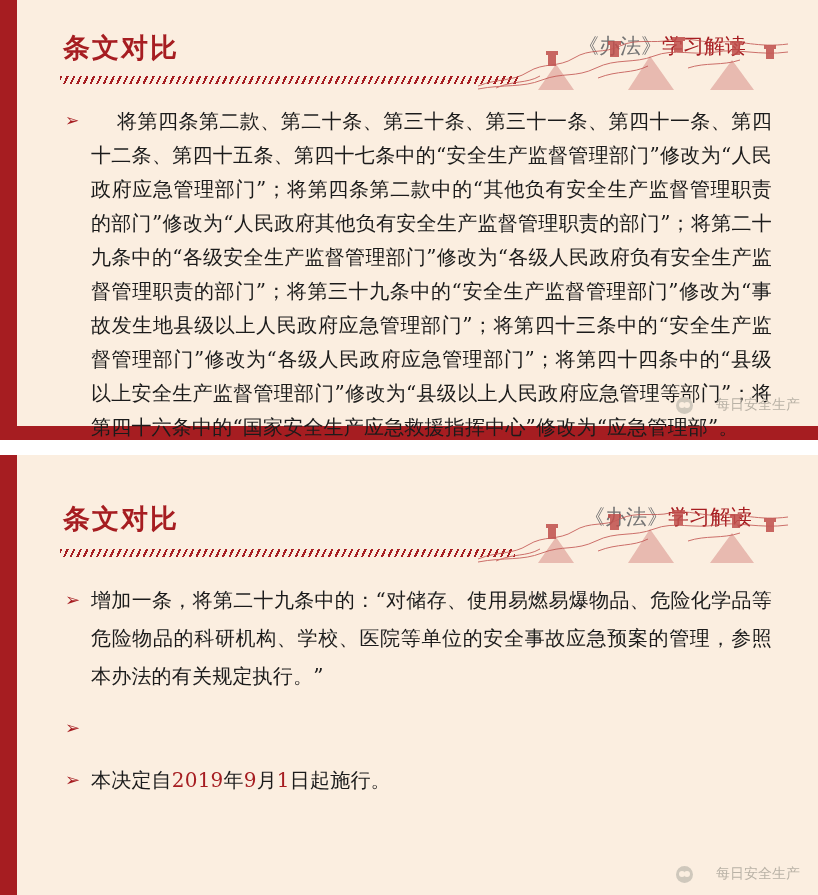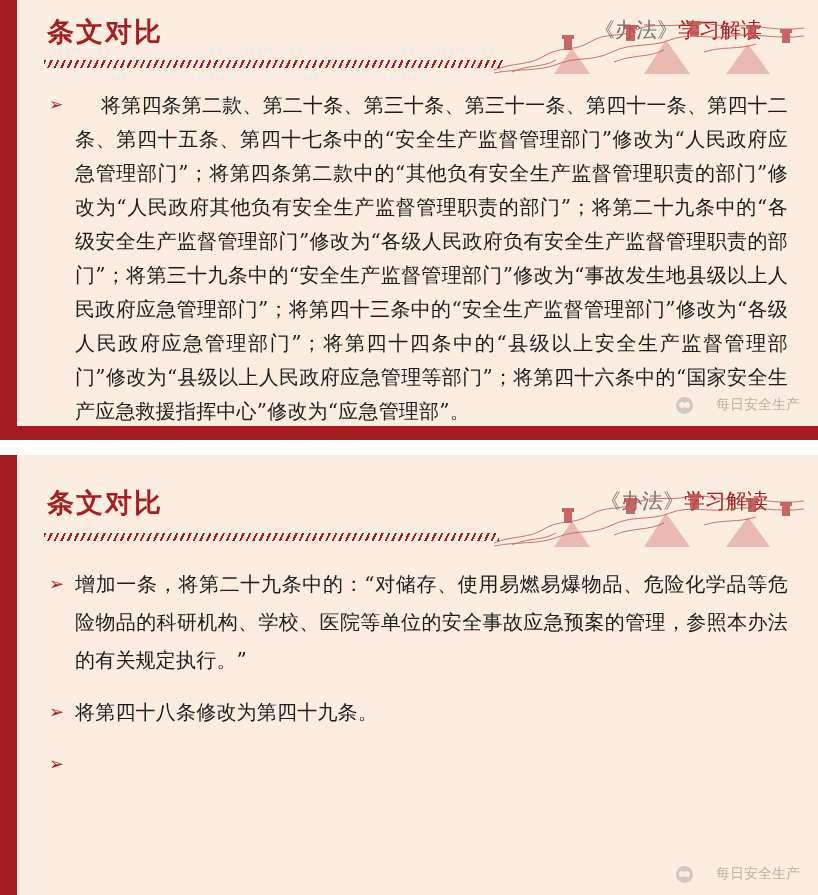--- a/index.html
+++ b/index.html
@@ -38,21 +38,21 @@
     position: absolute;
     left: 0;
     right: 0;
     bottom: 0;
     height: 14px;
     background: #a61d21;
   }
   .content {
     position: relative;
     margin-left: 17px;
-    padding: 0;
+    padding: 16px;
     height: 100%;
     box-sizing: border-box;
   }
   .header {
     position: relative;
     height: 76px;
   }
   .slide-2 .header { height: 96px; }
   .title {
     position: absolute;
@@ -250,24 +250,24 @@
         </g>
       </svg>
     </div>
     <div class="body">
       <div class="bullet-row">
         <div class="arrow">➢</div>
         <div class="para">增加一条，将第二十九条中的：“对储存、使用易燃易爆物品、危险化学品等危险物品的科研机构、学校、医院等单位的安全事故应急预案的管理，参照本办法的有关规定执行。”</div>
       </div>
       <div class="bullet-row">
         <div class="arrow">➢</div>
-        <div class="para">将第四十八条修改为第四十九条。</div>
-      </div>
-      <div class="bullet-row">
-        <div class="arrow">➢</div>
+      </div>
+      <div class="bullet-row">
+        <div class="arrow">➢</div>
+        <div class="para">本决定自<span class="num">2019</span>年<span class="num">9</span>月<span class="num">1</span>日起施行。</div>
       </div>
     </div>
     <div class="wm">
       <span class="wm-logo"></span>
       <span>每日安全生产</span>
     </div>
   </div>
 </div>
 
 </body></html>

